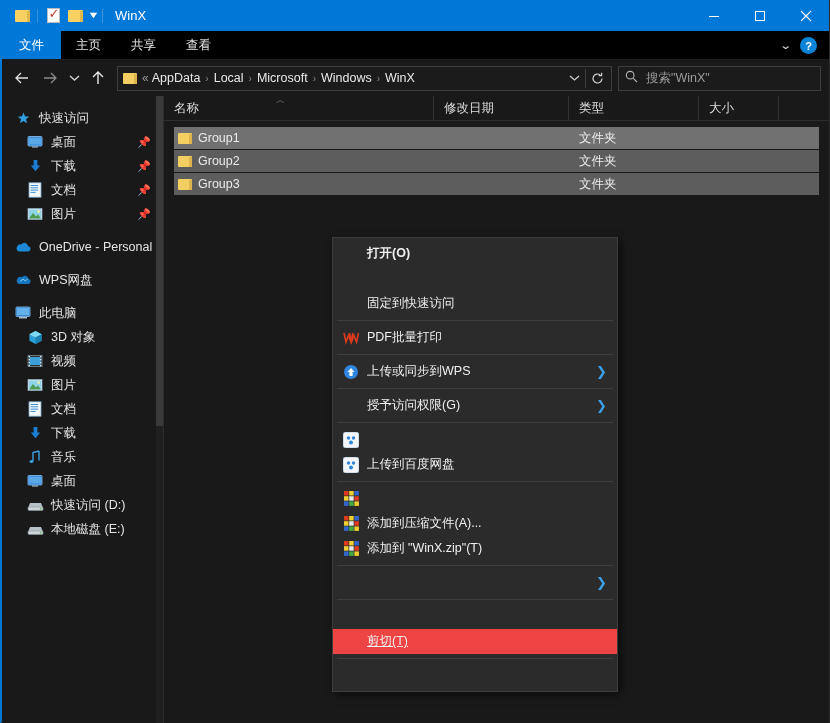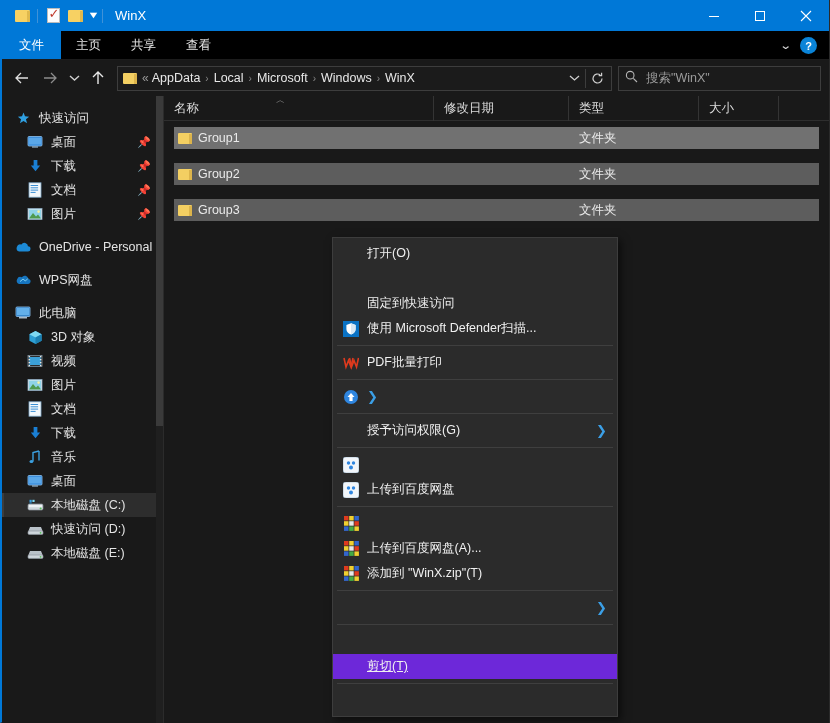--- a/index.html
+++ b/index.html
@@ -178,21 +178,21 @@
     display: flex; align-items: center; padding-left: 10px;
     border-right: 1px solid #343434; position: relative;
   }
   .sortmark {
     position: absolute; left: 112px; top: -2px;
     color: #8a8a8a; font-size: 9px;
   }
   .rows { padding-top: 6px; }
   .frow {
     height: 22px; display: flex; align-items: center;
-    margin: 0 10px 14px 10px; color: #eaeaea; font-size: 12.5px;
+    margin: 0 10px 1px 10px; color: #eaeaea; font-size: 12.5px;
     background: #5d5d5d;
   }
   .frow.first { background: #717171; }
   .frow .cell-name {
     display: flex; align-items: center; padding-left: 4px;
   }
   .frow .cell { padding-left: 10px; white-space: nowrap; overflow: hidden; }
   .fld-ico { margin-right: 6px; display: flex; }
 
   
@@ -201,22 +201,22 @@
     width: 286px; background: #2b2b2b;
     border: 1px solid #3d3d3d;
     box-shadow: 3px 3px 8px rgba(0,0,0,.55);
     padding: 3px 0; z-index: 50;
   }
   .mi {
     height: 25px; display: flex; align-items: center;
     padding-left: 8px; color: #f0f0f0; font-size: 12.5px;
     position: relative; white-space: nowrap;
   }
-  .mi.bold { font-weight: normal; justify-content: center; }
-  .mi.hl { background: #6d28d9; text-decoration: underline; }
+  .mi.bold { font-weight: bold; justify-content: center; }
+  .mi.hl { background: #ef4444; text-decoration: underline; }
   .mi-ico {
     width: 20px; height: 18px; margin-right: 6px; flex: none;
     display: flex; align-items: center; justify-content: center;
   }
   .mi-ico.empty { width: 20px; }
   .mi-label { flex: 1; }
   .mi-arrow {
     color: #3b9fe6; font-size: 13px; margin-right: 10px; font-weight: 600;
   }
   .msep { height: 1px; background: #3f3f3f; margin: 4px 4px 4px 4px; }
@@ -516,33 +516,20 @@
       </div>
       <div class="sb-item lvl1">
         <span class="sb-ico">
           <svg width="16" height="14" viewBox="0 0 16 14">
               <rect x="1" y="1.5" width="14" height="9.5" rx="1" fill="#2a7fd4" stroke="#8fc4f0" stroke-width=".8"></rect>
               <rect x="2" y="2.6" width="12" height="7" fill="#5aa7e8"></rect>
               <rect x="5" y="11.4" width="6" height="1.2" fill="#9bb8d0"></rect>
             </svg>
         </span>
         <span>桌面</span>
-      </div>
-      <div class="sb-item lvl1 selected">
-        <span class="sb-ico">
-          <svg width="17" height="13" viewBox="0 0 17 13">
-              <rect x="1" y="5" width="15" height="6" rx="1.4" fill="#cfd6dc" stroke="#8e979e" stroke-width=".7"></rect>
-              <rect x="2" y="6" width="13" height="2.2" fill="#eef2f5"></rect>
-              <circle cx="13.6" cy="9.6" r="1" fill="#57c257"></circle>
-              <rect x="2.5" y="0.8" width="2.2" height="2.2" fill="#3ba0e0"></rect>
-              <rect x="5.4" y="0.8" width="2.2" height="2.2" fill="#7ed8f0"></rect>
-              <rect x="2.5" y="3.2" width="2.2" height="1.4" fill="#2d7fb8"></rect>
-            </svg>
-        </span>
-        <span>本地磁盘 (C:)</span>
       </div>
       <div class="sb-item lvl1">
         <span class="sb-ico">
           <svg width="17" height="13" viewBox="0 0 17 13">
               <path d="M3 4 L14 4 L16 9 L1 9 Z" fill="#b9c1c8"></path>
               <rect x="1" y="8" width="15" height="3.4" rx="1.2" fill="#cfd6dc" stroke="#8e979e" stroke-width=".7"></rect>
               <circle cx="13.6" cy="9.8" r="0.9" fill="#57c257"></circle>
             </svg>
         </span>
         <span>快速访问 (D:)</span>
@@ -625,30 +612,20 @@
         <span class="mi-ico empty"></span>
         <span class="mi-label">打开(O)</span>
       </div>
       <div class="mi">
         <span class="mi-ico empty"></span>
       </div>
       <div class="mi">
         <span class="mi-ico empty"></span>
         <span class="mi-label">固定到快速访问</span>
       </div>
-      <div class="mi">
-        <span class="mi-ico">
-          <svg width="16" height="16" viewBox="0 0 16 16">
-              <rect width="16" height="16" fill="#0a72c4"></rect>
-              <path d="M8 2.2 L12.6 4 L12.6 8 C12.6 10.8 10.6 12.6 8 13.6 C5.4 12.6 3.4 10.8 3.4 8 L3.4 4 Z" fill="#ffffff"></path>
-              <path d="M8 2.2 L12.6 4 L12.6 8 C12.6 10.8 10.6 12.6 8 13.6 Z" fill="#d8e8f5"></path>
-            </svg>
-        </span>
-        <span class="mi-label">使用 Microsoft Defender扫描...</span>
-      </div>
 
       <div class="msep"></div>
 
       <div class="mi">
         <span class="mi-ico">
           <svg width="16" height="14" viewBox="0 0 16 14">
               <path d="M1 2 L3 11 L5.5 4.5 L8 11 L10 2" stroke="#e03a1e" stroke-width="1.6" fill="none"></path>
               <path d="M6.5 2 L8.5 11 L11 4.5 L13.5 11 L15.5 2" stroke="#e03a1e" stroke-width="1.6" fill="none"></path>
             </svg>
         </span>
@@ -657,20 +634,21 @@
 
       <div class="msep"></div>
 
       <div class="mi">
         <span class="mi-ico">
           <svg width="16" height="16" viewBox="0 0 16 16">
               <circle cx="8" cy="8" r="7" fill="#2f86e0"></circle>
               <path d="M8 4 L11.5 8 L9.6 8 L9.6 12 L6.4 12 L6.4 8 L4.5 8 Z" fill="#ffffff"></path>
             </svg>
         </span>
+        <span class="mi-label">上传或同步到WPS</span>
         <span class="mi-arrow">❯</span>
       </div>
 
       <div class="msep"></div>
 
       <div class="mi">
         <span class="mi-ico empty"></span>
         <span class="mi-label">授予访问权限(G)</span>
         <span class="mi-arrow">❯</span>
       </div>
@@ -725,21 +703,21 @@
               <rect x="5.2" y="0" width="4.5" height="4.5" fill="#f0d030"></rect>
               <rect x="10.4" y="0" width="4.5" height="4.5" fill="#3366cc"></rect>
               <rect x="0" y="5.2" width="4.5" height="4.5" fill="#f0d030"></rect>
               <rect x="5.2" y="5.2" width="4.5" height="4.5" fill="#e8e8e8"></rect>
               <rect x="10.4" y="5.2" width="4.5" height="4.5" fill="#e03a1e"></rect>
               <rect x="0" y="10.4" width="4.5" height="4.5" fill="#3366cc"></rect>
               <rect x="5.2" y="10.4" width="4.5" height="4.5" fill="#44aa44"></rect>
               <rect x="10.4" y="10.4" width="4.5" height="4.5" fill="#f0d030"></rect>
             </svg>
         </span>
-        <span class="mi-label">上传到百度网盘(A)...</span>
+        <span class="mi-label">添加到压缩文件(A)...</span>
       </div>
       <div class="mi">
         <span class="mi-ico">
           <svg width="15" height="15" viewBox="0 0 15 15">
               <rect x="0" y="0" width="4.5" height="4.5" fill="#e03a1e"></rect>
               <rect x="5.2" y="0" width="4.5" height="4.5" fill="#f0d030"></rect>
               <rect x="10.4" y="0" width="4.5" height="4.5" fill="#3366cc"></rect>
               <rect x="0" y="5.2" width="4.5" height="4.5" fill="#f0d030"></rect>
               <rect x="5.2" y="5.2" width="4.5" height="4.5" fill="#e8e8e8"></rect>
               <rect x="10.4" y="5.2" width="4.5" height="4.5" fill="#e03a1e"></rect>

